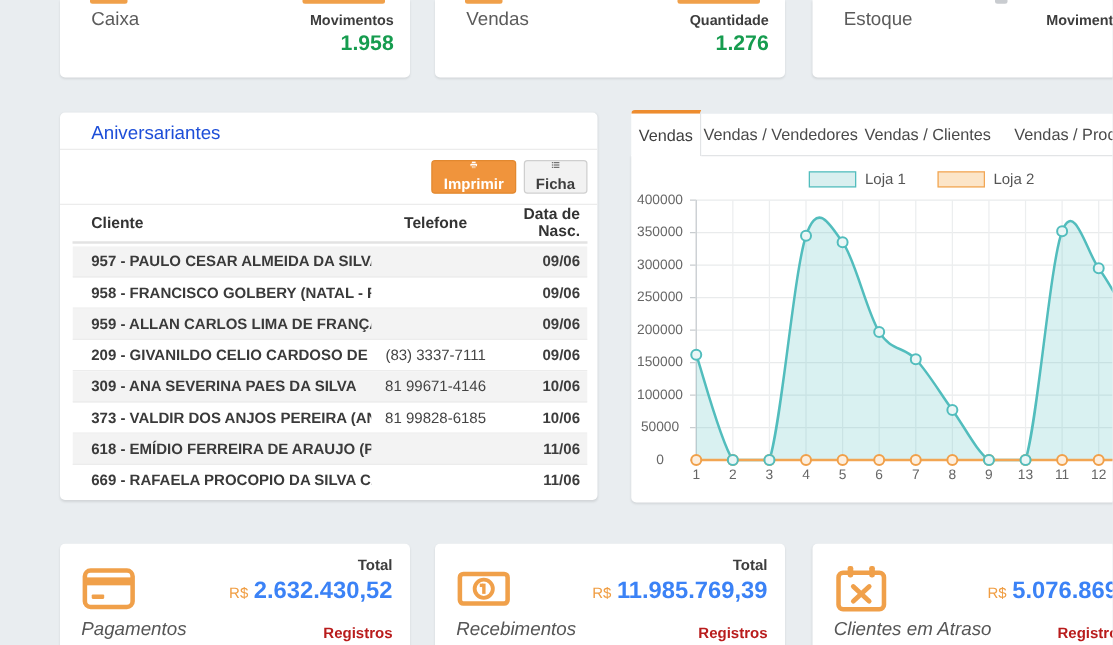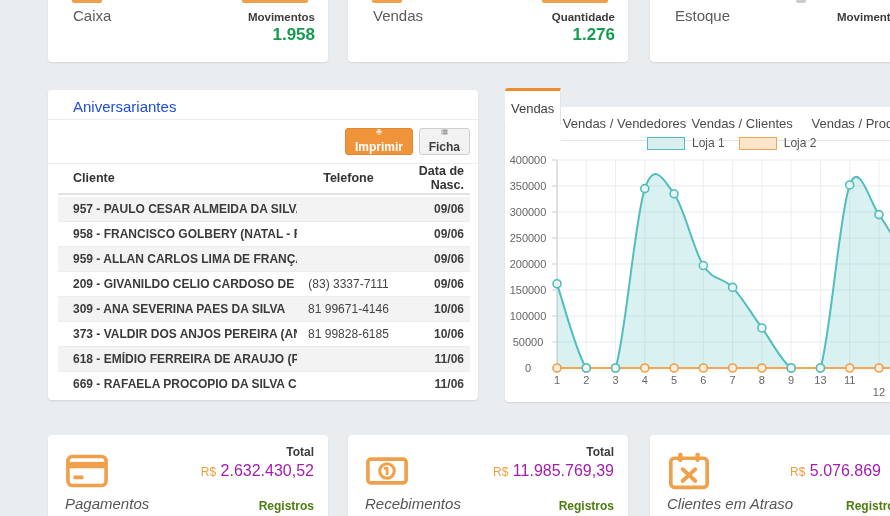--- a/index.html
+++ b/index.html
@@ -41,43 +41,43 @@
   .trow.odd{background:#f3f3f3;}
   .trow .col-cliente{font-weight:700;color:#3a3a3a;white-space:nowrap;overflow:hidden;}
   .trow .col-tel{color:#444;}
   .trow .col-date{font-weight:600;color:#3d3d3d;}
 
   
   #chart-card{position:absolute;left:505px;top:88px;width:430px;height:314px;}
   .chart-body{position:absolute;left:0;top:36px;right:0;bottom:0;background:#fff;
               border-radius:0 0 4px 4px;box-shadow:0 1px 2px rgba(0,0,0,.10);}
   .tabbar{position:absolute;left:0;top:0;right:0;height:37px;display:flex;}
-  .tab{box-sizing:border-box;margin-top:19px;height:34px;background:#fff;display:flex;
+  .tab{box-sizing:border-box;margin-top:3px;height:34px;background:#fff;display:flex;
        align-items:center;justify-content:center;font-size:13px;color:#4a4a4a;
        border-bottom:1px solid #e2e4e6;cursor:pointer;white-space:nowrap;}
   .tab.active{margin-top:0;height:37px;border-top:3px solid #ed8c2f;border-right:1px solid #e2e4e6;
               border-bottom:none;font-weight:400;color:#3f3f3f;border-top-left-radius:3px;}
   .tab.tab-end{justify-content:flex-start;padding-left:15px;}
-  .legend{position:absolute;left:142px;top:48px;display:flex;align-items:center;gap:14px;}
+  .legend{position:absolute;left:142px;top:48px;display:flex;align-items:center;gap:25px;}
   .legend-item{display:flex;align-items:center;gap:7px;cursor:pointer;}
   .legend-swatch{width:38px;height:13px;border:1px solid;box-sizing:border-box;}
   .legend-label{font-size:12px;color:#555;}
   #plot{position:absolute;left:0;top:66px;}
   .ylab{position:absolute;left:0;width:46px;text-align:center;font-size:11px;color:#666;}
   .xlab{position:absolute;width:22px;text-align:center;font-size:11px;color:#666;top:286px;}
 
   
   .bottom-card{top:435px;width:280px;height:120px;}
   .bc-icon{position:absolute;left:17px;top:16px;width:44px;height:40px;}
   .bc-total{position:absolute;right:14px;top:10px;font-size:12px;font-weight:700;color:#3d3d3d;}
   .bc-value{position:absolute;right:14px;top:27px;white-space:nowrap;}
   .bc-cur{font-size:12px;color:#f09d42;font-weight:400;}
-  .bc-num{font-size:16px;font-weight:400;color:#a21caf;}
+  .bc-num{font-size:19px;font-weight:700;color:#3b82f6;}
   .bc-title{position:absolute;left:17px;top:60px;font-size:15px;color:#565656;white-space:nowrap;font-style:italic;}
-  .bc-reg{position:absolute;right:14px;top:64px;font-size:12px;font-weight:700;color:#4d7c0f;}
+  .bc-reg{position:absolute;right:14px;top:64px;font-size:12px;font-weight:700;color:#b91c1c;}
   .cut-right .bc-value{right:auto;left:140px;}
   .cut-right .bc-reg{right:auto;left:196px;}
 </style>
 </head>
 <body>
 
 <div class="screen">
 
   <div class="card top-card" style="left:48px">
     <div class="sliver sliver-icon"></div>
@@ -210,21 +210,21 @@
         <div class="xlab" style="left: 70.27px;">2</div>
         <div class="xlab" style="left: 99.54px;">3</div>
         <div class="xlab" style="left: 128.81px;">4</div>
         <div class="xlab" style="left: 158.08px;">5</div>
         <div class="xlab" style="left: 187.35px;">6</div>
         <div class="xlab" style="left: 216.62px;">7</div>
         <div class="xlab" style="left: 245.89px;">8</div>
         <div class="xlab" style="left: 275.16px;">9</div>
         <div class="xlab" style="left: 304.43px;">13</div>
         <div class="xlab" style="left: 333.7px;">11</div>
-        <div class="xlab" style="left: 362.97px; margin-top: 12px;">12</div>
+        <div class="xlab" style="left: 362.97px;">12</div>
       </div>
     <svg id="plot" width="430" height="248" viewBox="0 0 430 248">
         <line x1="52" y1="6" x2="430" y2="6" stroke="#e9ebec" stroke-width="1"></line>
         <line x1="47" y1="6" x2="52" y2="6" stroke="#c9cdd0" stroke-width="1"></line>
         <line x1="52" y1="32" x2="430" y2="32" stroke="#e9ebec" stroke-width="1"></line>
         <line x1="47" y1="32" x2="52" y2="32" stroke="#c9cdd0" stroke-width="1"></line>
         <line x1="52" y1="58" x2="430" y2="58" stroke="#e9ebec" stroke-width="1"></line>
         <line x1="47" y1="58" x2="52" y2="58" stroke="#c9cdd0" stroke-width="1"></line>
         <line x1="52" y1="84" x2="430" y2="84" stroke="#e9ebec" stroke-width="1"></line>
         <line x1="47" y1="84" x2="52" y2="84" stroke="#c9cdd0" stroke-width="1"></line>

